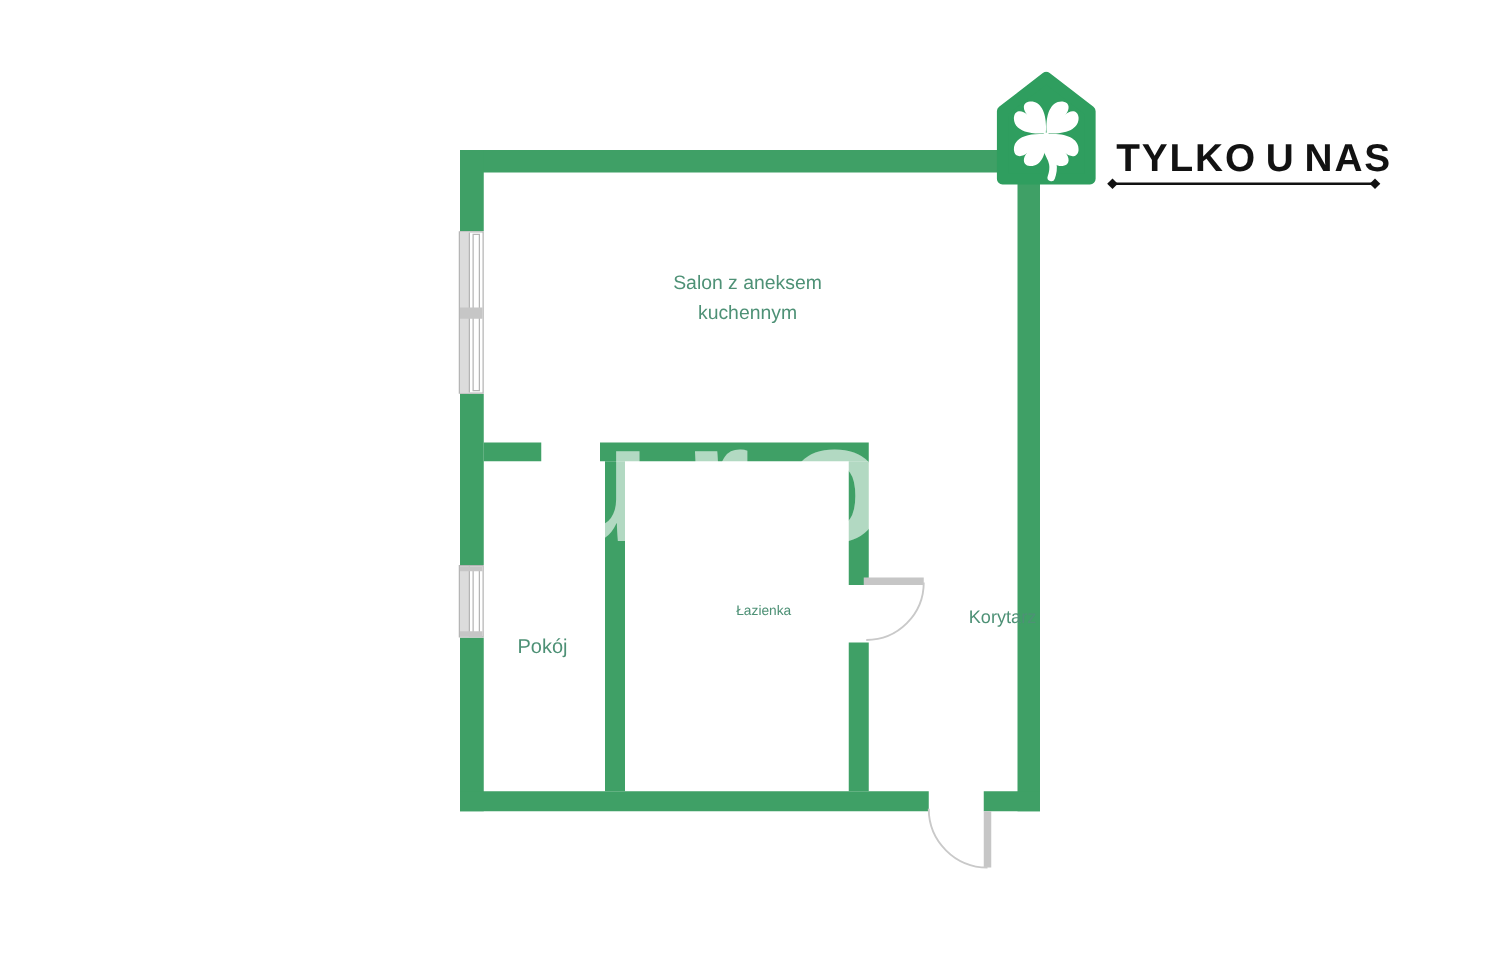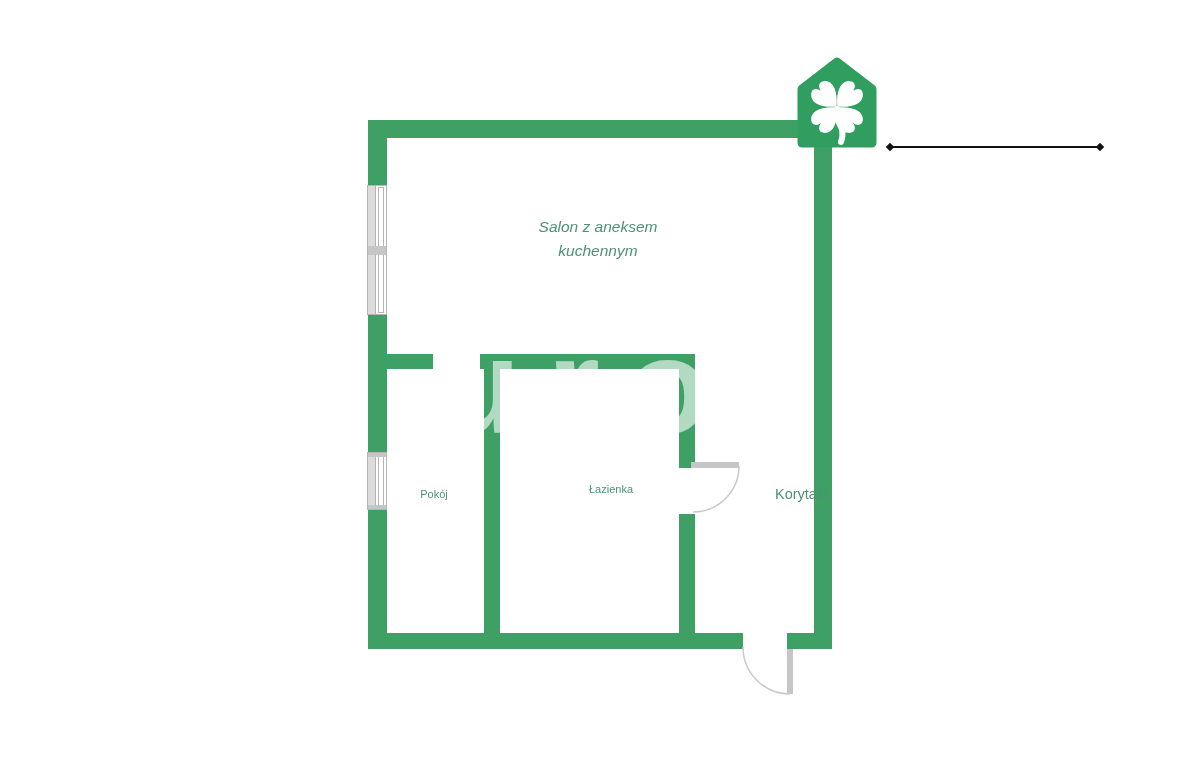--- a/index.html
+++ b/index.html
@@ -46,22 +46,22 @@
     position:absolute;left:438px;top:318px;z-index:3;
     font-size:136px;font-weight:bold;line-height:1;letter-spacing:26px;
     color:rgba(255,255,255,0.6);white-space:nowrap;
   }
 
   
   .room-label{
     position:absolute;transform:translate(-50%,-50%);
     color:var(--label,#4E9176);z-index:4;text-align:center;white-space:nowrap;
   }
-  #room-label-salon{left:598px;top:239px;width:172px;white-space:normal;line-height:24px;font-size:15.5px;font-style:italic;}
-  #room-label-pokoj{left:434px;top:494px;font-size:11px;}
+  #room-label-salon{left:598px;top:239px;width:172px;white-space:normal;line-height:24px;font-size:15.5px;}
+  #room-label-pokoj{left:434px;top:518px;font-size:16px;}
   #room-label-lazienka{left:611px;top:489px;font-size:11px;}
   #room-label-korytarz{left:762px;top:494px;font-size:14.5px;margin-left:40px;}
 
   
   .logo{position:absolute;left:797px;top:57px;z-index:5;}
   #logo-house{width:80px;height:91px;display:block;}
   .brand-name{
     position:absolute;left:893px;top:111px;z-index:5;
     font-size:31px;line-height:31px;font-weight:bold;
     letter-spacing:1.5px;word-spacing:-3px;
@@ -122,18 +122,19 @@
       <polygon points="40,5 75,32 75,86 5,86 5,32" fill="var(--logo,#2F9E5F)" stroke="var(--logo,#2F9E5F)" stroke-width="9" stroke-linejoin="round"></polygon>
       <g fill="#ffffff">
         <path transform="translate(29,39) rotate(-45)" d="M0,15 C-12,5 -16,-6 -9,-12 C-4,-16 0,-11 0,-6 C0,-11 4,-16 9,-12 C16,-6 12,5 0,15"></path>
         <path transform="translate(51,39) rotate(45)" d="M0,15 C-12,5 -16,-6 -9,-12 C-4,-16 0,-11 0,-6 C0,-11 4,-16 9,-12 C16,-6 12,5 0,15"></path>
         <path transform="translate(29,61) rotate(-135)" d="M0,15 C-12,5 -16,-6 -9,-12 C-4,-16 0,-11 0,-6 C0,-11 4,-16 9,-12 C16,-6 12,5 0,15"></path>
         <path transform="translate(51,61) rotate(135)" d="M0,15 C-12,5 -16,-6 -9,-12 C-4,-16 0,-11 0,-6 C0,-11 4,-16 9,-12 C16,-6 12,5 0,15"></path>
       </g>
       <path d="M40,52 C36,66 50,68 44,85" fill="none" stroke="#ffffff" stroke-width="6" stroke-linecap="round"></path>
     </svg>
   </div>
+  <div class="brand-name">TYLKO U NAS</div>
   <div class="brand-underline">
     <span class="d d-left"></span>
     <span class="d d-right"></span>
   </div>
 
 </div>
 
 </body></html>

